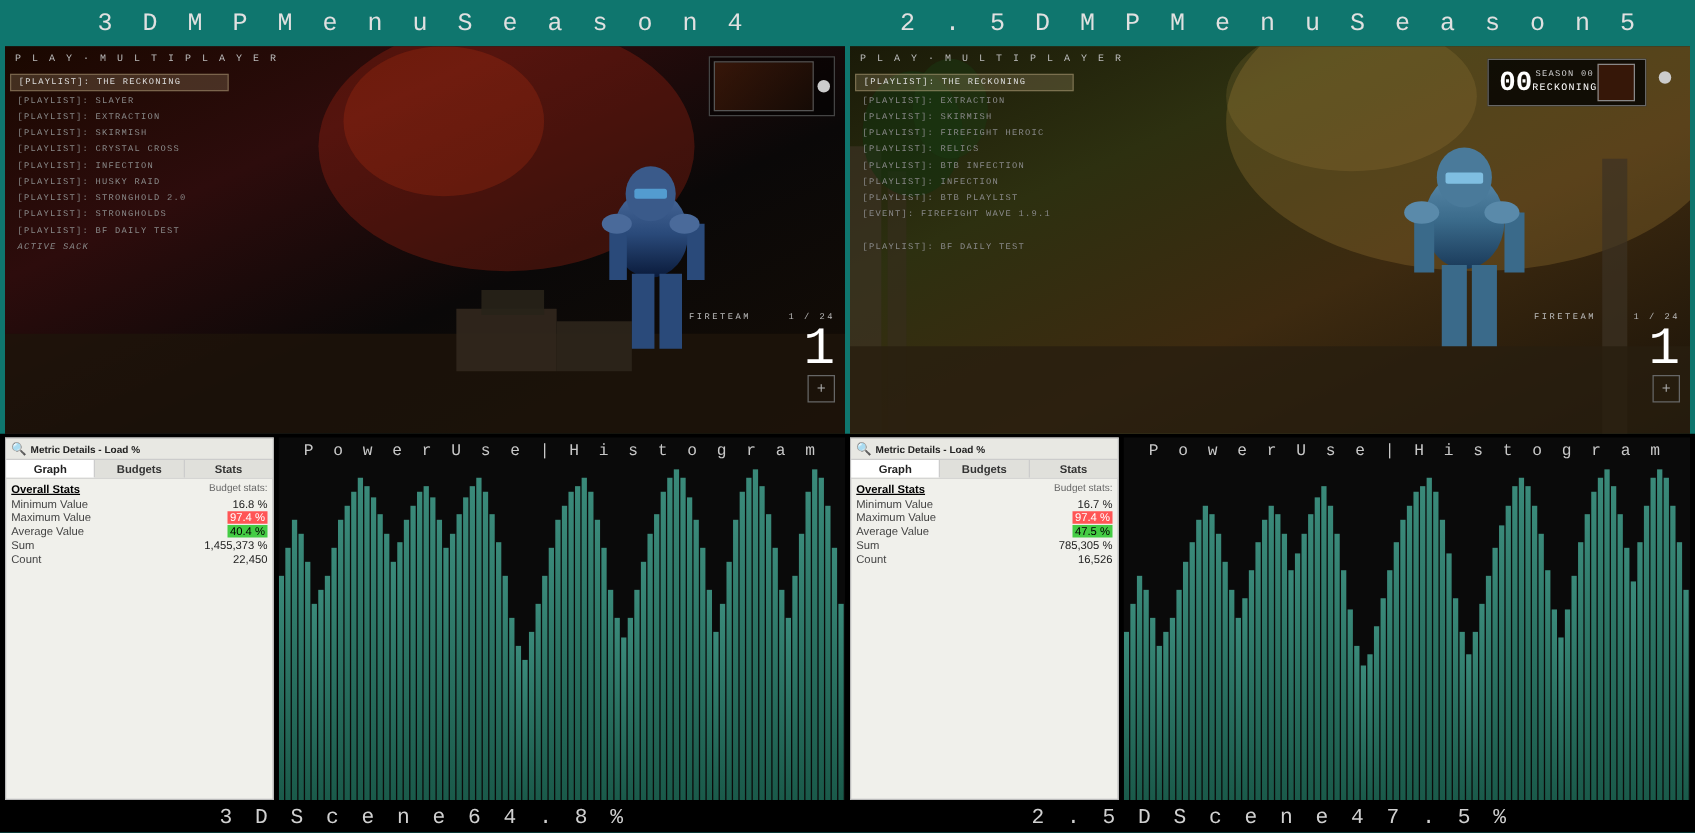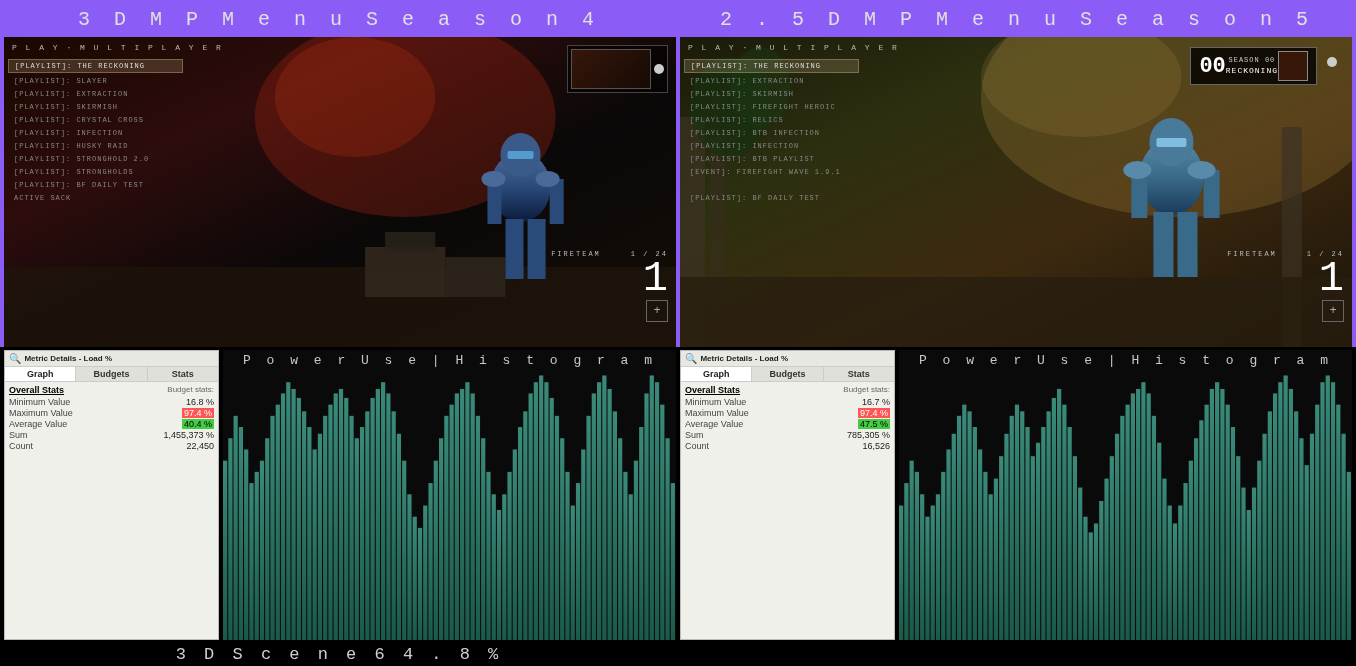--- a/index.html
+++ b/index.html
@@ -9,21 +9,21 @@
       height: 666px;
       overflow: hidden;
       font-family: 'Courier New', monospace;
     }
 
     .main-container {
       display: flex;
       flex-direction: column;
       width: 1356px;
       height: 666px;
-      background: #8b5cf6;
+      background: #0f766e;
     }
 
     
     .titles-row {
       display: flex;
       width: 100%;
       padding: 8px 0 6px 0;
     }
     .title-left, .title-right {
       flex: 1;
@@ -129,21 +129,21 @@
           <div style="background:rgba(180,160,120,0.25);border:1px solid rgba(200,180,140,0.4);color:#ddd;font-size:7px;letter-spacing:1px;padding:2px 6px;width:175px;margin-bottom:2px;text-transform:uppercase;">[PLAYLIST]: THE RECKONING</div>
           <div style="color:#888;font-size:7px;letter-spacing:1px;padding:2px 6px;width:175px;margin-bottom:1px;text-transform:uppercase;">[PLAYLIST]: SLAYER</div>
           <div style="color:#888;font-size:7px;letter-spacing:1px;padding:2px 6px;width:175px;margin-bottom:1px;text-transform:uppercase;">[PLAYLIST]: EXTRACTION</div>
           <div style="color:#888;font-size:7px;letter-spacing:1px;padding:2px 6px;width:175px;margin-bottom:1px;text-transform:uppercase;">[PLAYLIST]: SKIRMISH</div>
           <div style="color:#888;font-size:7px;letter-spacing:1px;padding:2px 6px;width:175px;margin-bottom:1px;text-transform:uppercase;">[PLAYLIST]: CRYSTAL CROSS</div>
           <div style="color:#888;font-size:7px;letter-spacing:1px;padding:2px 6px;width:175px;margin-bottom:1px;text-transform:uppercase;">[PLAYLIST]: INFECTION</div>
           <div style="color:#888;font-size:7px;letter-spacing:1px;padding:2px 6px;width:175px;margin-bottom:1px;text-transform:uppercase;">[PLAYLIST]: HUSKY RAID</div>
           <div style="color:#888;font-size:7px;letter-spacing:1px;padding:2px 6px;width:175px;margin-bottom:1px;text-transform:uppercase;">[PLAYLIST]: STRONGHOLD 2.0</div>
           <div style="color:#888;font-size:7px;letter-spacing:1px;padding:2px 6px;width:175px;margin-bottom:1px;text-transform:uppercase;">[PLAYLIST]: STRONGHOLDS</div>
           <div style="color:#888;font-size:7px;letter-spacing:1px;padding:2px 6px;width:175px;margin-bottom:1px;text-transform:uppercase;">[PLAYLIST]: BF DAILY TEST</div>
-          <div style="color:#888;font-size:7px;letter-spacing:1px;padding:2px 6px;width:175px;margin-bottom:16px;text-transform:uppercase;">ACTIVE SACK</div>
+          <div style="color:#888;font-size:7px;letter-spacing:1px;padding:2px 6px;width:175px;margin-bottom:16px;text-transform:uppercase;font-style:italic;">ACTIVE SACK</div>
         </div>
 
         <div style="position:absolute;bottom:25px;right:8px;text-align:right;">
           <div style="color:#bbb;font-size:7px;letter-spacing:2px;display:flex;justify-content:flex-end;gap:30px;">
             <span>FIRETEAM</span>
             <span>1 / 24</span>
           </div>
           <div style="color:#fff;font-size:42px;line-height:1;text-align:right;">1</div>
           <div style="border:1px solid #666;color:#aaa;font-size:12px;width:22px;height:22px;display:flex;align-items:center;justify-content:center;margin-left:auto;">+</div>
         </div>
@@ -519,19 +519,20 @@
               <rect x="425" y="45" width="4" height="75" fill="url(#bar-grad-r)"></rect>
             </svg>
           </div>
         </div>
       </div>
     </div>
 
     <div style="display:flex;width:100%;position:relative;padding-bottom:0;">
       <div style="flex:1;text-align:center;color:#d0d0d0;font-size:17px;letter-spacing:4px;font-family:'Courier New',monospace;padding:2px 0;">3 D   S c e n e   6 4 . 8 %</div>
       <div style="flex:1;text-align:center;color:#d0d0d0;font-size:17px;letter-spacing:4px;font-family:'Courier New',monospace;padding:2px 0;position:relative;">
+        <span>2 . 5 D   S c e n e   4 7 . 5 %</span>
         <div style="position:absolute;bottom:-22px;right:10px;border:1px solid #44aa44;color:#44aa44;font-size:11px;letter-spacing:2px;padding:3px 12px;background:transparent;white-space:nowrap;">3 0 %   P o w e r   S a v i n g s   |   W i t h   R e s o l u t i o n   L o c k e d</div>
       </div>
     </div>
 
   </div>
 
 </div>
 
 </body></html>

